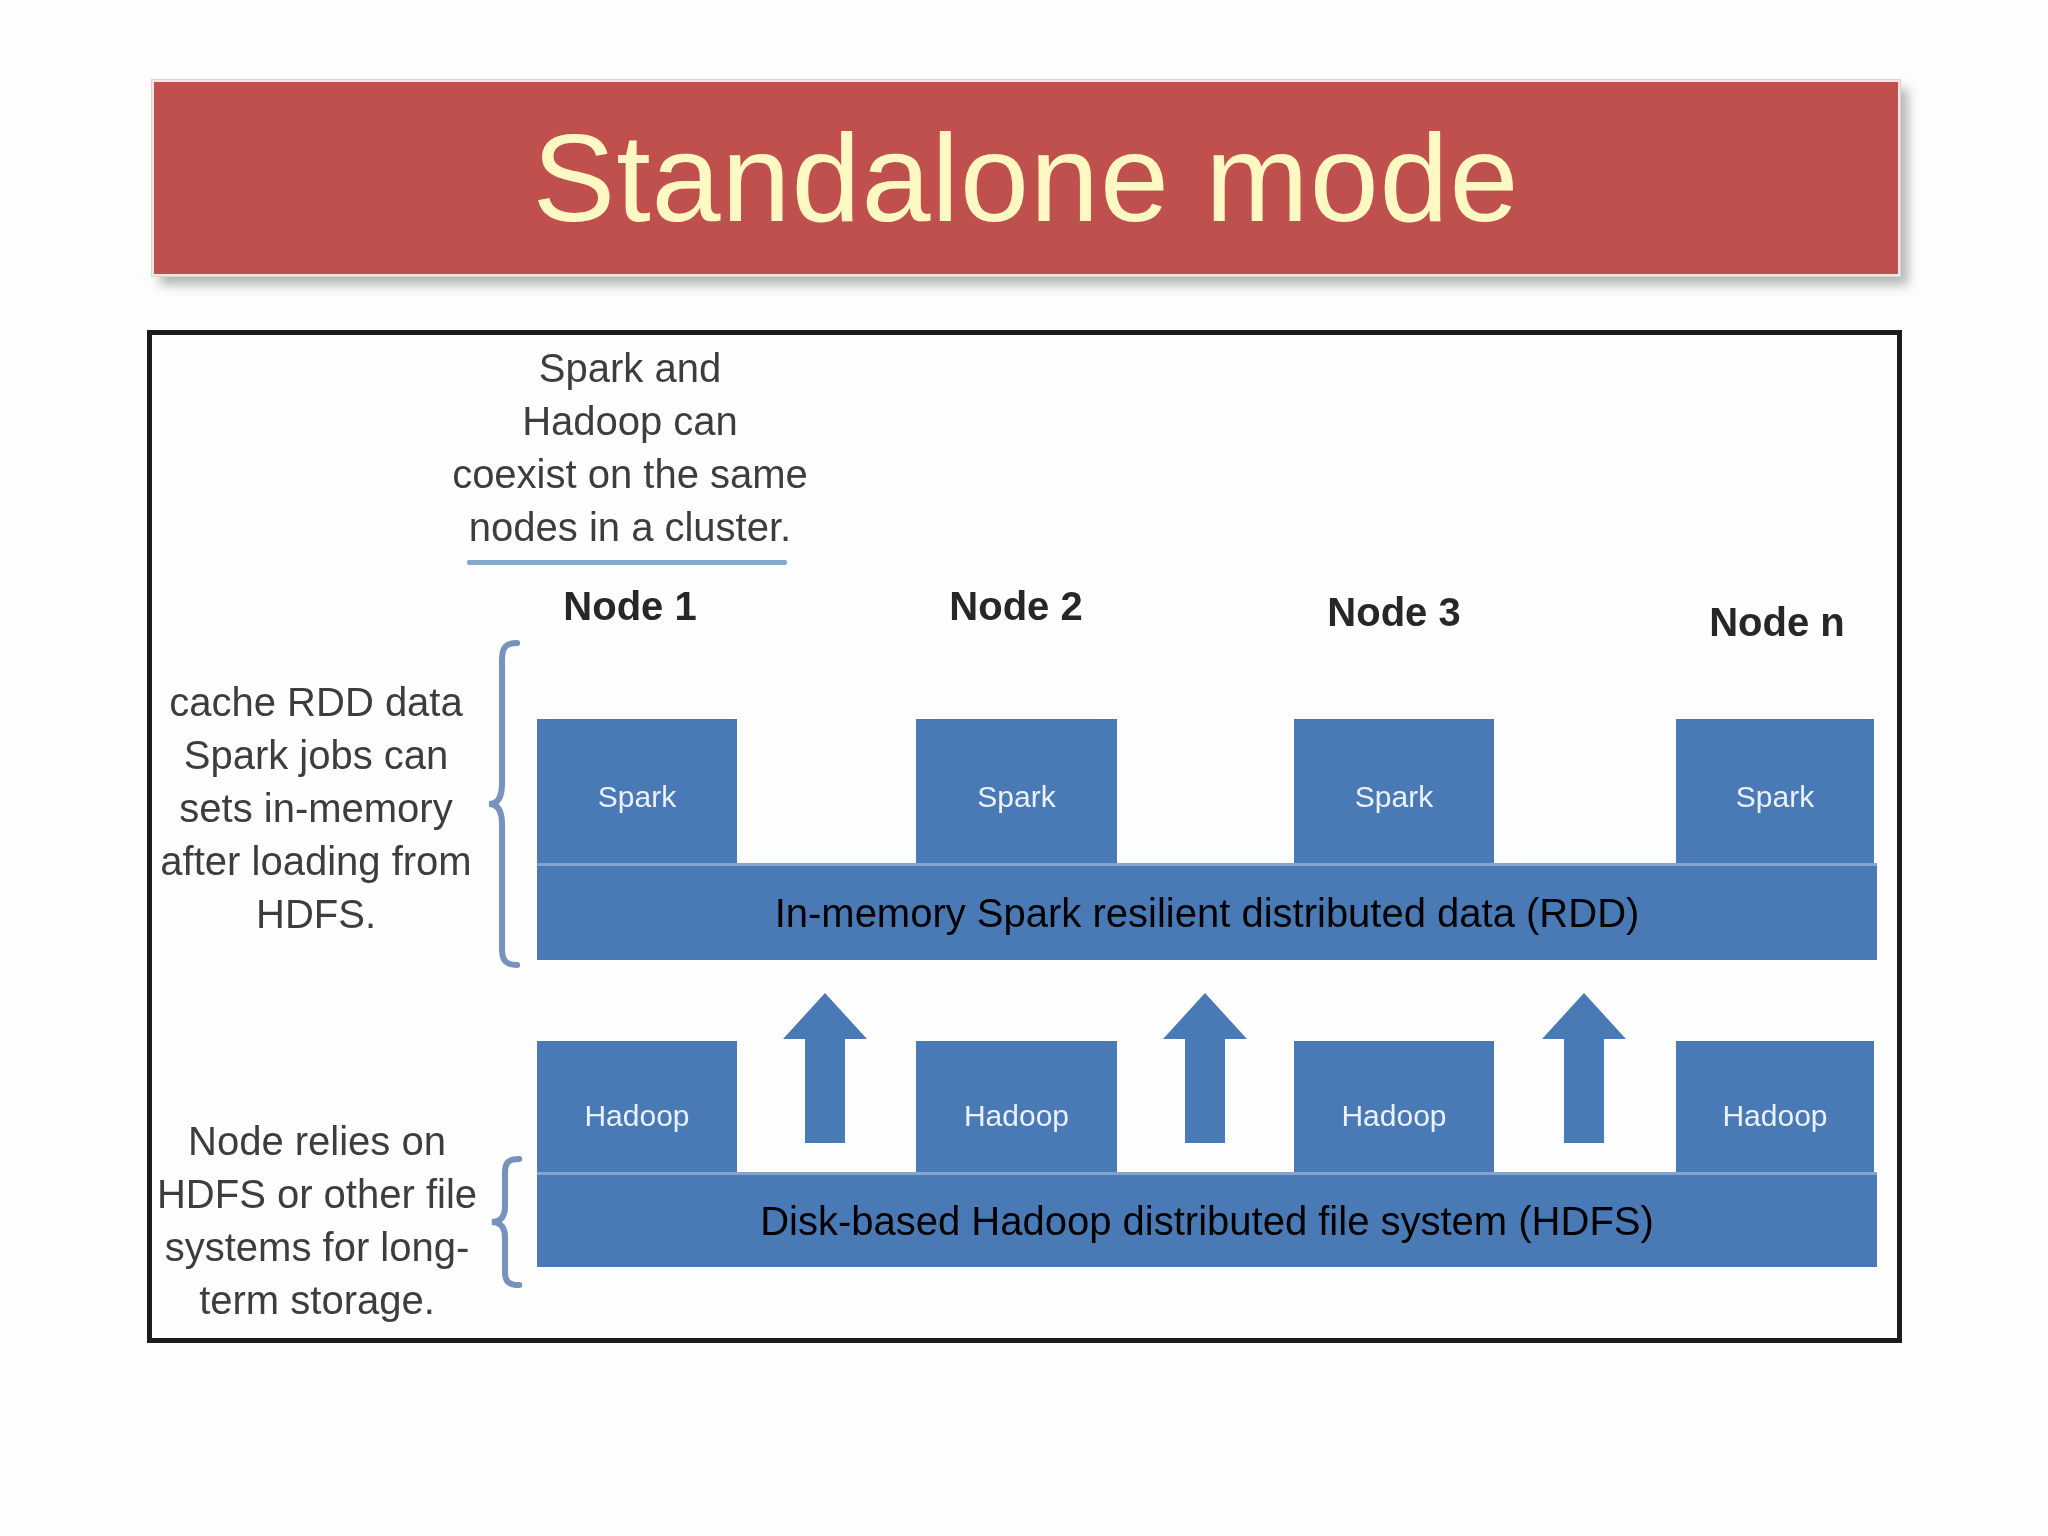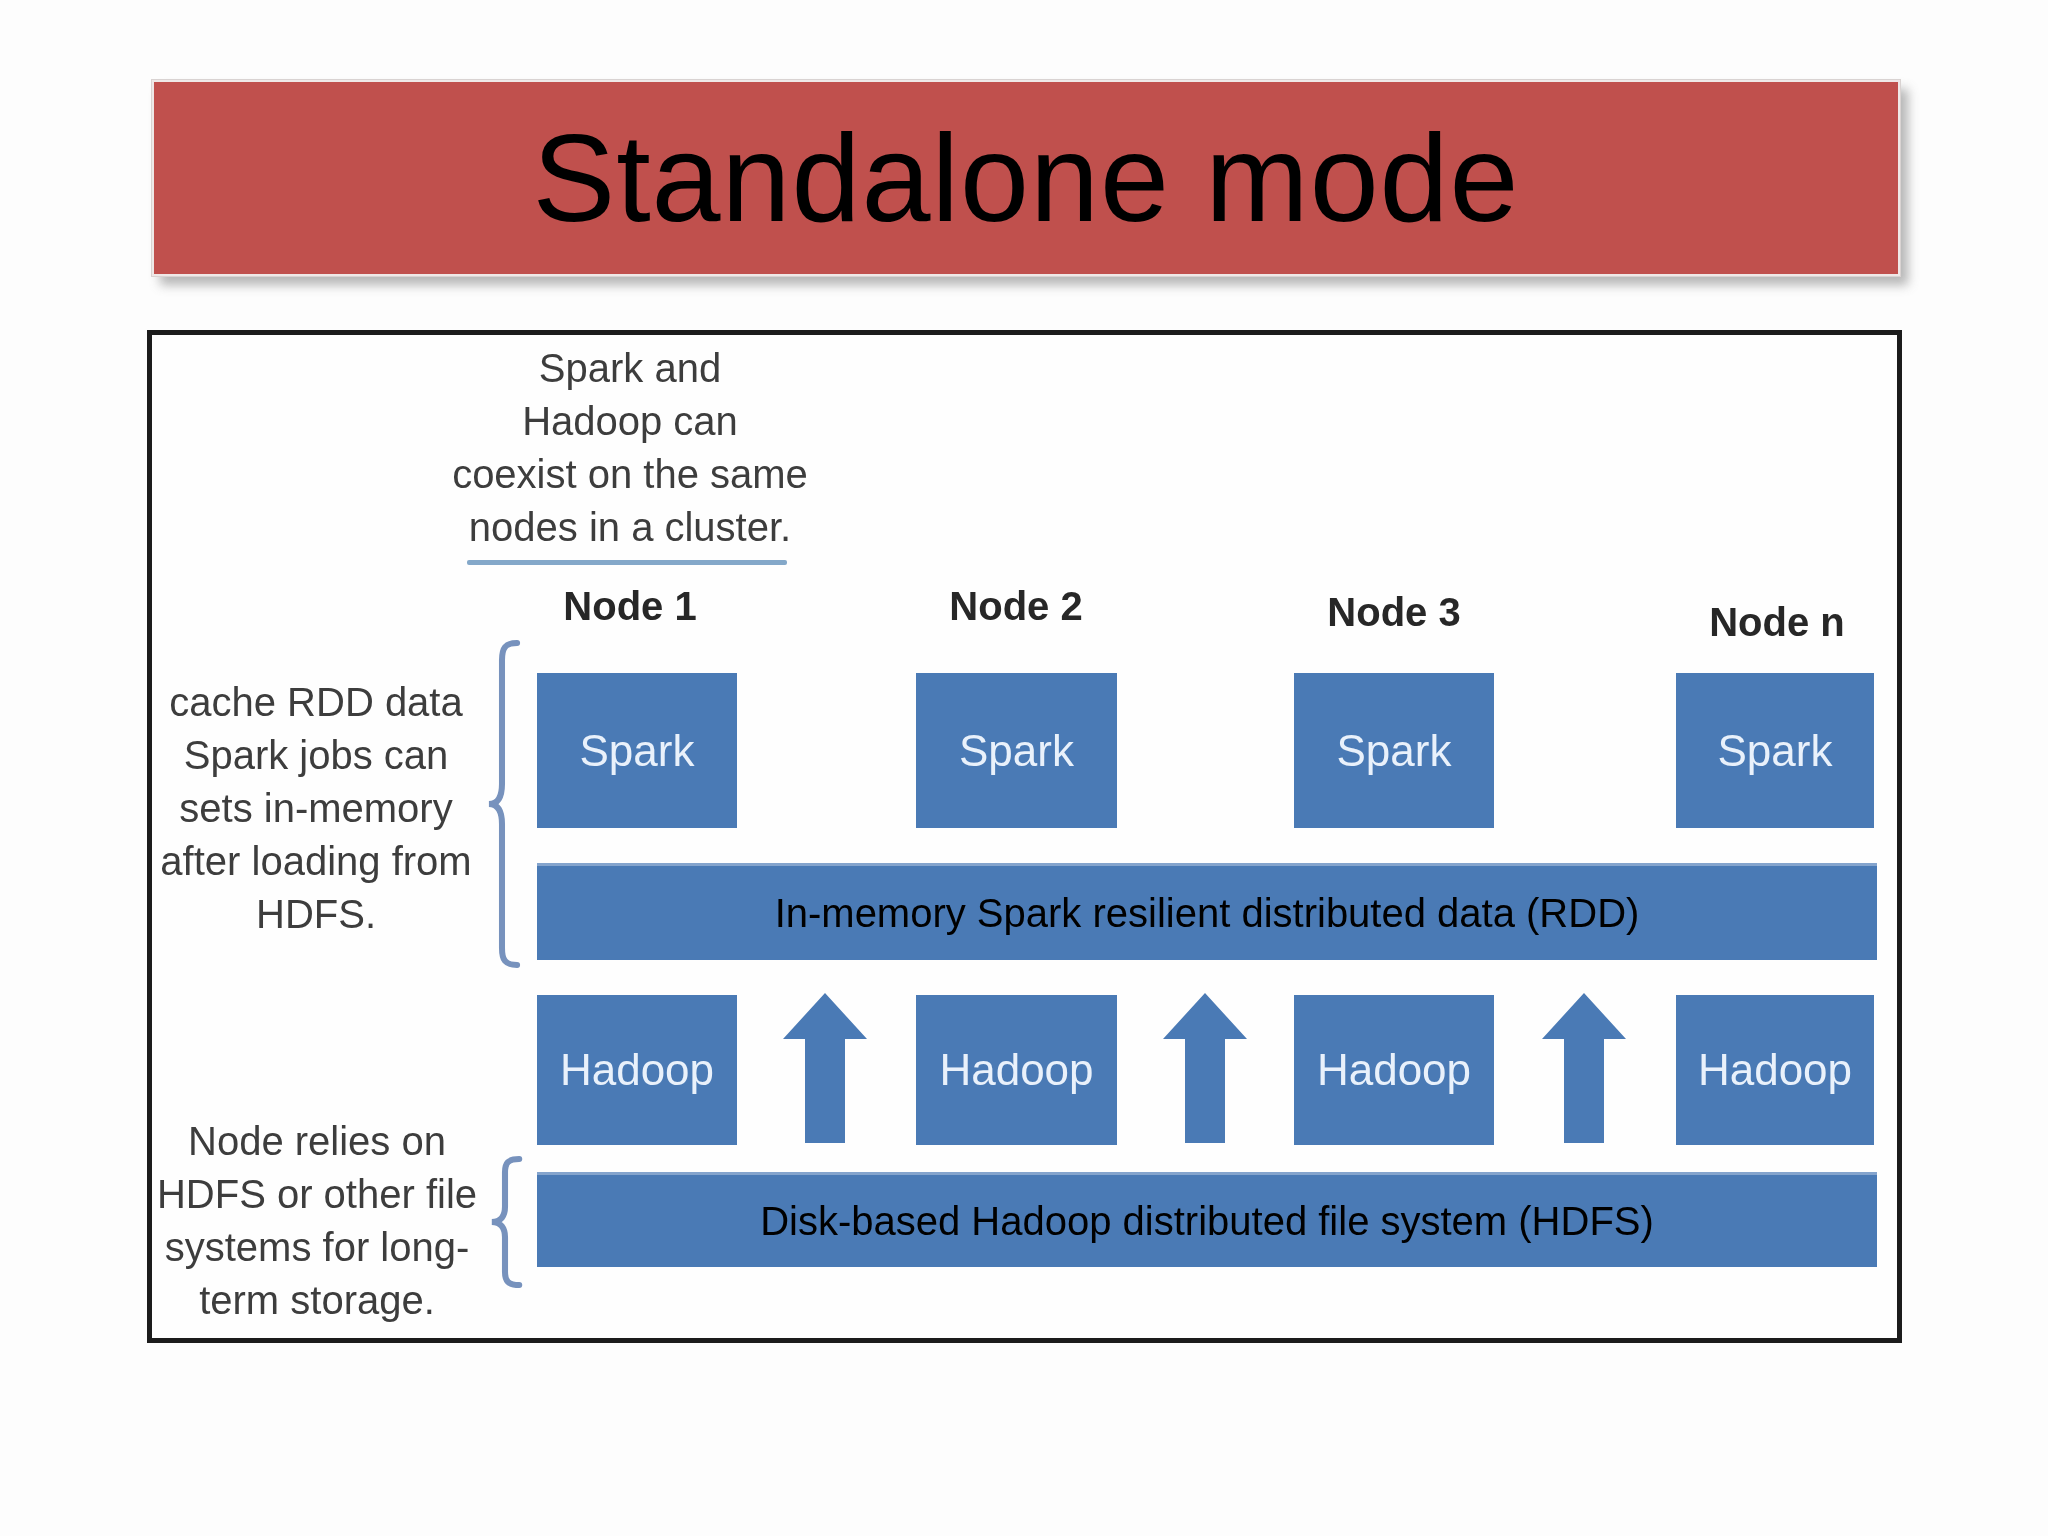--- a/index.html
+++ b/index.html
@@ -16,21 +16,21 @@
     position:absolute;left:152px;top:80px;width:1748px;height:196px;
     background:var(--banner-red,#c0504d);
     border:2px solid #efe8e7;
     box-shadow:0 0 0 1px #d9d3d2, 8px 9px 10px rgba(95,95,95,.45);
     display:flex;align-items:center;justify-content:center;
     box-sizing:border-box;
   }
   .banner h1{
     margin:8px;
     font-size:124px;font-weight:400;letter-spacing:1px;
-    color:#000000;
+    color:#fef9c3;
   }
 
   
   .frame{
     position:absolute;left:147px;top:330px;width:1755px;height:1013px;
     background:#fefefe;
     border:5px solid var(--frame-border,#1c1c1c);
     box-sizing:border-box;
   }
 
@@ -57,22 +57,23 @@
     font-size:40px;font-weight:bold;color:#272727;
     text-align:center;
   }
 
   
   .block{
     position:absolute;
     background:var(--block-blue,#4a7ab5);
     color:#e9f1fb;
     display:flex;align-items:center;justify-content:center;
-    font-size:44px;
+    font-size:30px;
     box-sizing:border-box;
+    margin-top:46px;
   }
   .bar{
     position:absolute;left:537px;width:1340px;
     background:var(--block-blue,#4a7ab5);
     border-top:3px solid rgba(255,255,255,.32);
     color:#000000;
     display:flex;align-items:center;justify-content:center;
     font-size:40px;
     box-sizing:border-box;
   }

